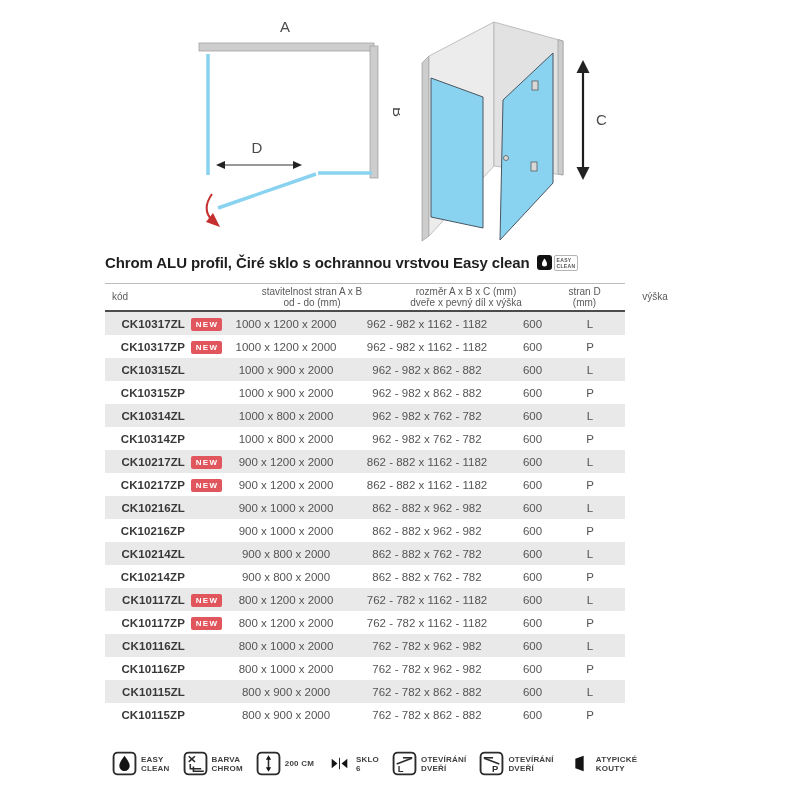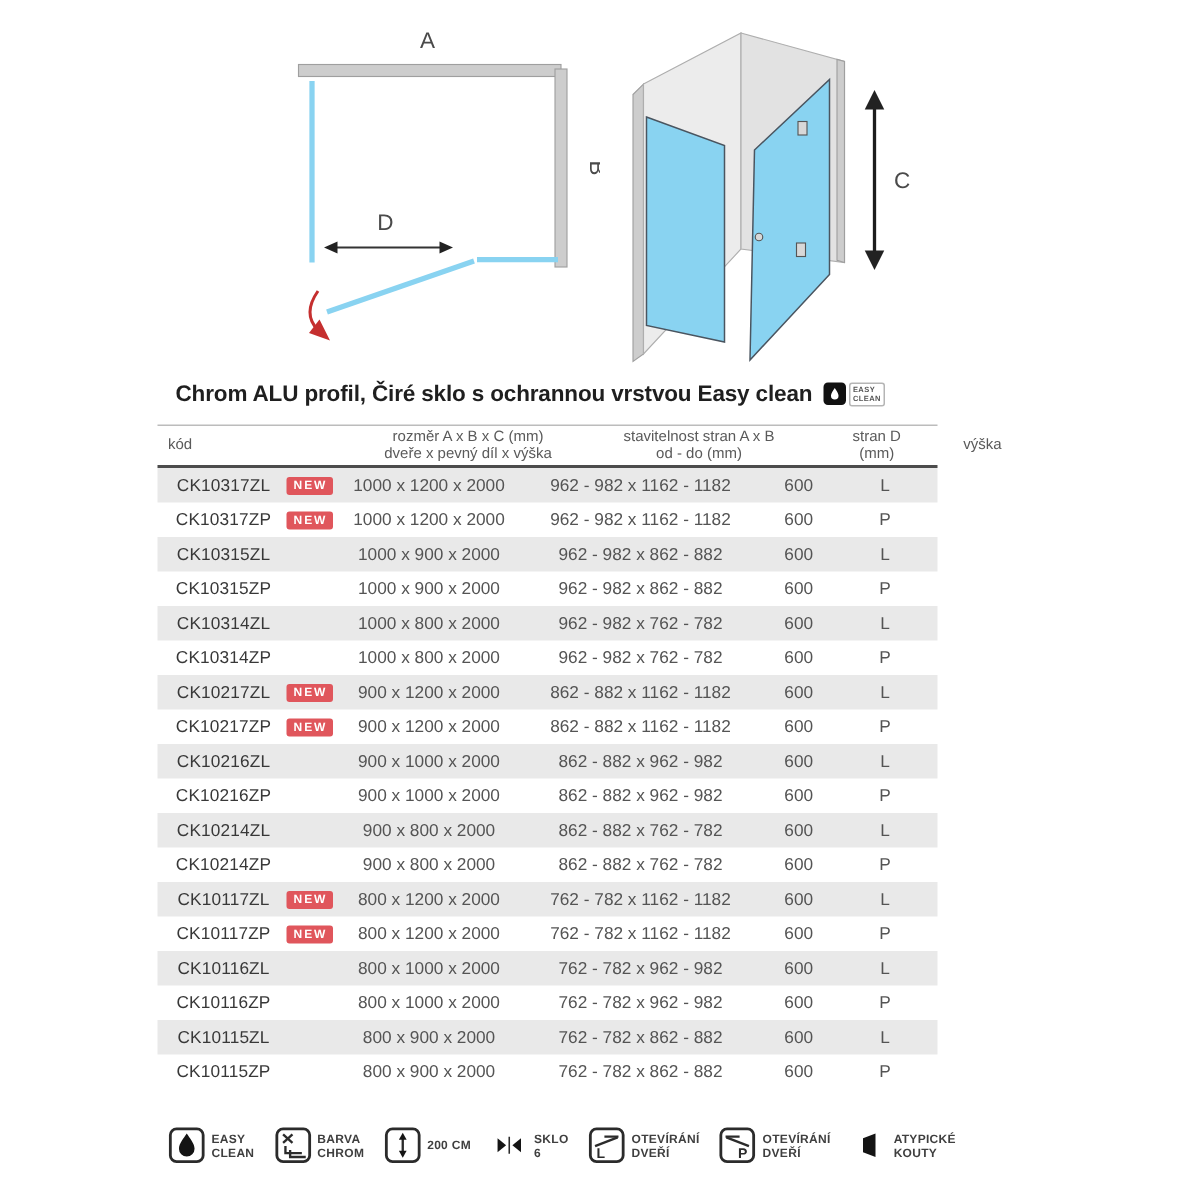--- a/index.html
+++ b/index.html
@@ -12,35 +12,35 @@
   html,body{background:#ffffff;}
   body{font-family:"Liberation Sans",sans-serif;color:#3f3f3f;}
   .page{position:relative;width:800px;height:800px;background:#ffffff;overflow:hidden;}
 
   
   .svg-abs{position:absolute;}
   .dia-label{font-family:"Liberation Sans",sans-serif;font-size:15px;fill:#4a4a4a;}
 
   
   .title-row{position:absolute;left:105px;top:254px;width:520px;display:flex;align-items:center;gap:7px;}
-  .title-row h1{font-size:15px;font-weight:bold;color:#1f1f1f;letter-spacing:-0.1px;white-space:nowrap;margin-left:12px;}
+  .title-row h1{font-size:15px;font-weight:bold;color:#1f1f1f;letter-spacing:-0.1px;white-space:nowrap;}
   .ec-badge{display:inline-flex;align-items:center;gap:2px;}
   .ec-square{width:15px;height:15px;background:#111;border-radius:3px;display:inline-flex;align-items:center;justify-content:center;}
   .ec-text{display:inline-flex;flex-direction:column;border:1px solid #b5b5b5;border-radius:2px;padding:1px 2px;font-size:5px;line-height:6px;font-weight:bold;color:#555;letter-spacing:.3px;}
 
   
   .table{position:absolute;left:105px;top:283px;width:520px;border-top:1.5px solid #bcbcbc;}
   .grid-row{display:grid;grid-template-columns:80px 43px 116px 166px 45px 70px;align-items:center;}
   .header-grid{height:28px;border-bottom:2.5px solid #4c4c4c;gap:13px;}
   .hc{font-size:10px;line-height:11.5px;color:#5a5a5a;text-align:center;}
   .hc.c1{text-align:left;padding-left:7px;}
   .t-row{height:23px;font-size:11.5px;color:#545454;}
   .t-row.odd{background:var(--stripe);}
   .cell{text-align:center;}
-  .cell.code{text-align:center;padding-left:8px;font-weight:normal;font-size:11.5px;color:#383838;letter-spacing:.1px;}
+  .cell.code{text-align:right;padding-left:8px;font-weight:bold;font-size:11.5px;color:#383838;letter-spacing:.1px;}
   .cell.newc{text-align:center;}
   .new-badge{display:inline-block;background:var(--badge-red);color:#fff;font-size:8px;font-weight:bold;letter-spacing:1.3px;padding:2.5px 4px 2px 5px;border-radius:2px;line-height:8px;}
 
   
   .footer{position:absolute;left:112px;top:751px;display:flex;align-items:center;gap:13px;}
   .f-item{display:flex;align-items:center;gap:4px;}
   .f-label{font-size:8px;line-height:9px;font-weight:bold;color:#3f3f3f;letter-spacing:.2px;text-transform:uppercase;}
   .f-ic{display:block;}
   .ic-stroke{fill:none;stroke:#2b2b2b;}
   .ic-box{fill:none;stroke:#2b2b2b;stroke-width:1.8;}
@@ -114,26 +114,26 @@
         <span>CLEAN</span>
       </span>
     </span>
   </div>
 
   <div class="table">
     <div class="grid-row header-grid">
       <div class="hc c1">kód</div>
       <div class="hc"></div>
       <div class="hc">
+        <div>stavitelnost stran A x B</div>
+        <div>od - do (mm)</div>
+      </div>
+      <div class="hc">
         <div>rozměr A x B x C (mm)</div>
         <div>dveře x pevný díl x výška</div>
-      </div>
-      <div class="hc">
-        <div>stavitelnost stran A x B</div>
-        <div>od - do (mm)</div>
       </div>
       <div class="hc">
         <div>stran D</div>
         <div>(mm)</div>
       </div>
       <div class="hc">výška</div>
     </div>
     <div>
   <div class="grid-row t-row odd">
     <div class="cell code">CK10317ZL</div>

